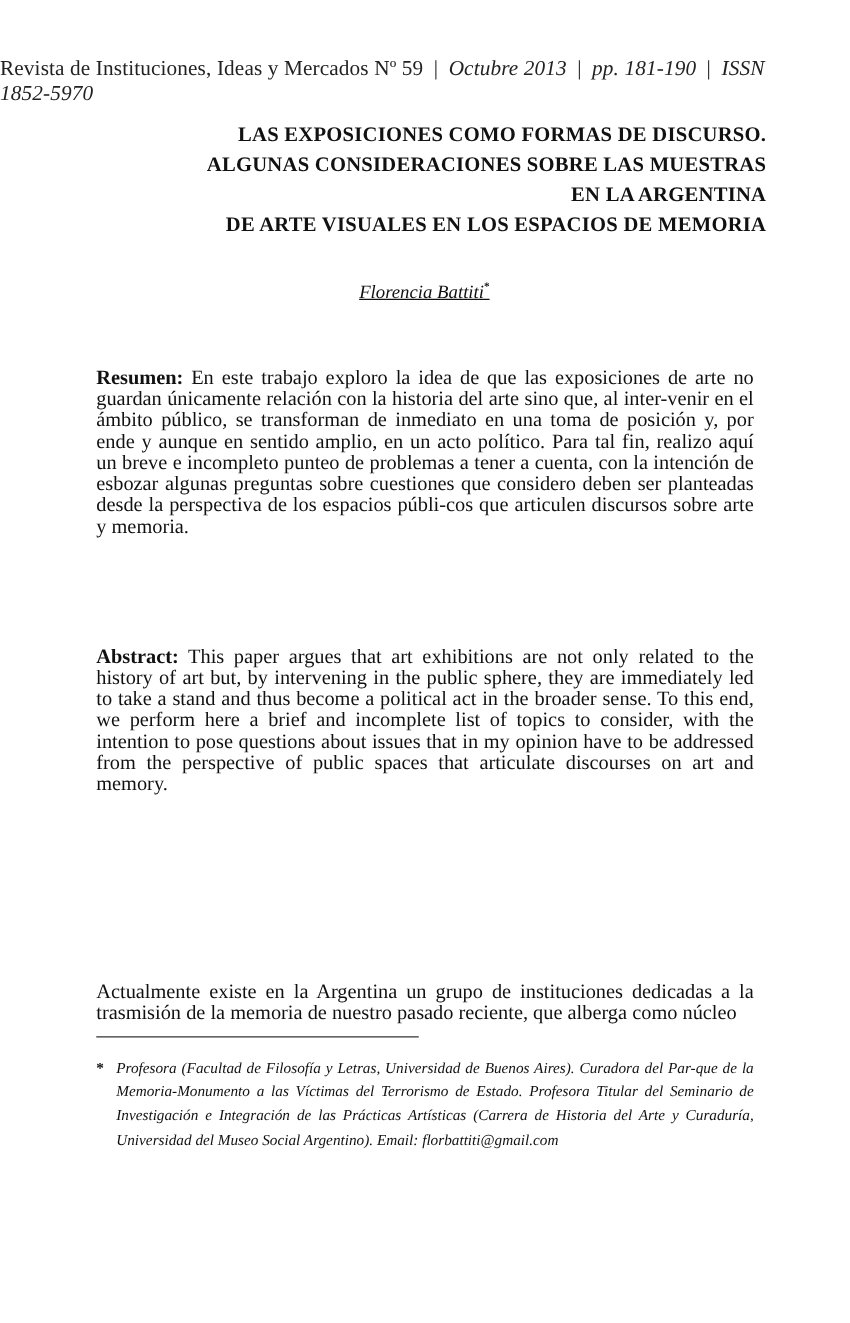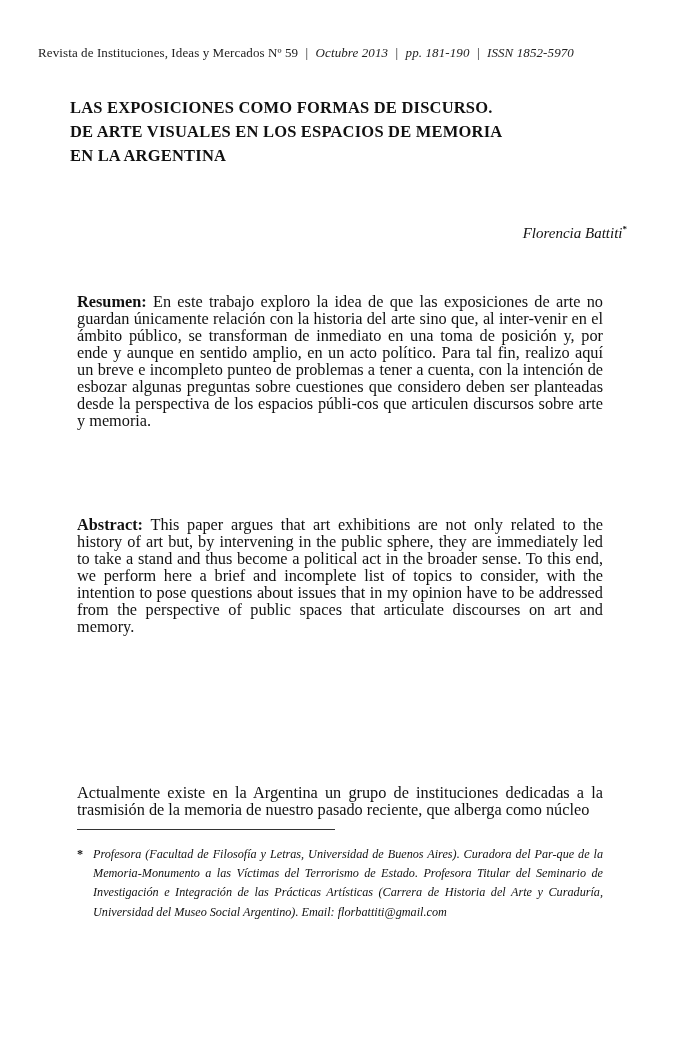--- a/index.html
+++ b/index.html
@@ -1,21 +1,21 @@
 <!DOCTYPE html>
 <html><head>
 <meta charset="utf-8">
 <style>
   html, body { margin:0; padding:0; background:#ffffff; }
   body { width:680px; height:1058px; position:relative; overflow:hidden; color:#111; font-family:"Liberation Serif","DejaVu Serif",serif; }
-  .running-head { position:absolute; top:45px; left:0; width:612px; text-align:center; font-size:13px; color:#222; letter-spacing:0.1px; }
+  .running-head { position:absolute; top:45px; left:0; width:612px; text-align:left; font-size:17px; color:#222; letter-spacing:0.1px; }
   .running-head .it { font-style:italic; }
   .running-head .sep { margin:0 4px; }
-  .title { position:absolute; top:96px; left:70px; width:543px; text-align:left; font-weight:bold; font-size:16.5px; line-height:24px; letter-spacing:0.2px; }
-  .author { position:absolute; top:224px; left:84px; width:543px; text-align:right; font-style:italic; font-size:15px; }
+  .title { position:absolute; top:96px; left:70px; width:543px; text-align:right; font-weight:bold; font-size:16.5px; line-height:24px; letter-spacing:0.2px; }
+  .author { position:absolute; top:224px; left:68px; width:543px; text-align:center; font-style:italic; font-size:15px;text-decoration:underline; }
   .author sup { font-size:9px; font-style:normal; font-weight:bold; }
   .para { position:absolute; left:77px; width:526px; font-size:16.3px; line-height:17px; text-align:justify; hyphens:manual; }
   .para b { font-weight:bold; }
   #resumen { top:293px; }
   #abstract { top:516px; }
   #body1 { top:784px; }
   .fn-rule { position:absolute; top:829px; left:77px; width:258px; height:0; border-top:1px solid #333; }
   .footnote { position:absolute; top:845px; left:77px; width:526px; font-size:12.2px; line-height:19.2px; text-align:justify; }
   .footnote .mark { position:absolute; left:0; top:0; font-weight:bold; }
   .footnote .fn-text { display:block; margin-left:16px;font-style:italic; }
@@ -28,22 +28,23 @@
   <span class="sep">|</span>
   <span class="it">Octubre 2013</span>
   <span class="sep">|</span>
   <span class="it">pp. 181-190</span>
   <span class="sep">|</span>
   <span class="it">ISSN 1852-5970</span>
 </div>
 
 <div class="title">
   <div>LAS EXPOSICIONES COMO FORMAS DE DISCURSO.</div>
+  <div>ALGUNAS CONSIDERACIONES SOBRE LAS MUESTRAS</div>
+  <div>EN LA ARGENTINA</div>
   <div>DE ARTE VISUALES EN LOS ESPACIOS DE MEMORIA</div>
-  <div>EN LA ARGENTINA</div>
 </div>
 
 <div class="author">
   <span>Florencia Battiti</span><sup>*</sup>
 </div>
 
 <p class="para" id="resumen" style="margin:0;">
   <b>Resumen:</b><span> En este trabajo exploro la idea de que las exposiciones de arte no guardan únicamente relación con la historia del arte sino que, al inter-venir en el ámbito público, se transforman de inmediato en una toma de posición y, por ende y aunque en sentido amplio, en un acto político. Para tal fin, realizo aquí un breve e incompleto punteo de problemas a tener a cuenta, con la intención de esbozar algunas preguntas sobre cuestiones que considero deben ser planteadas desde la perspectiva de los espacios públi-cos que articulen discursos sobre arte y memoria.</span>
 </p>
 

